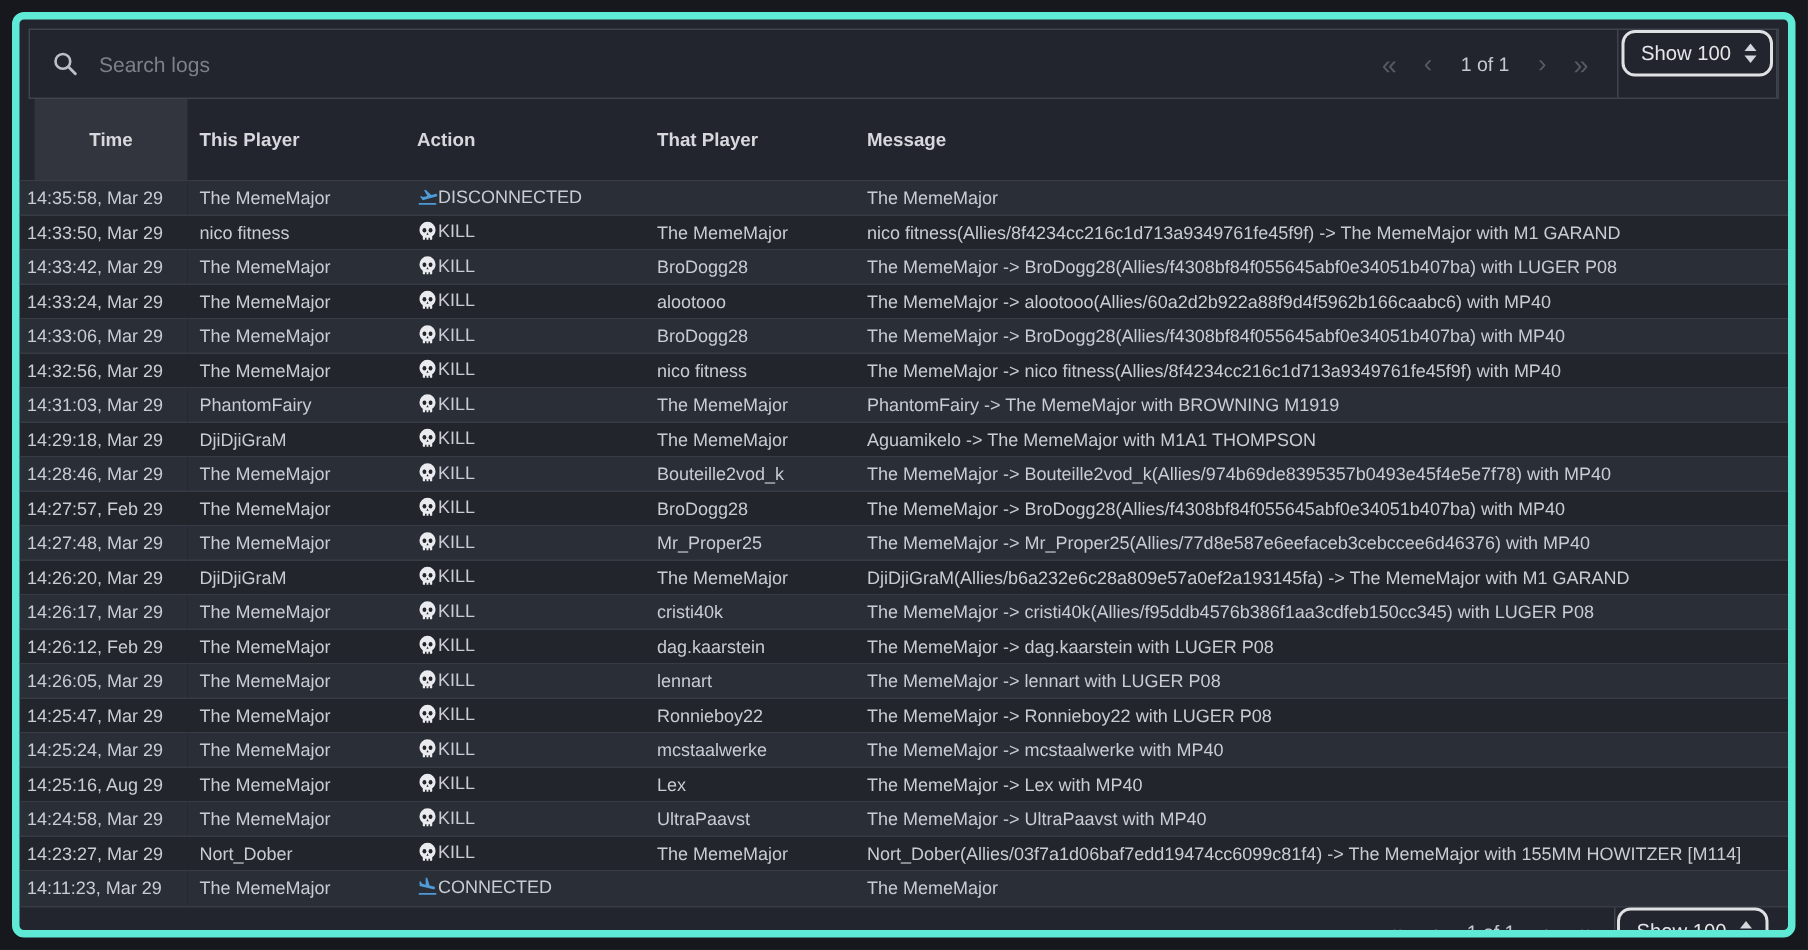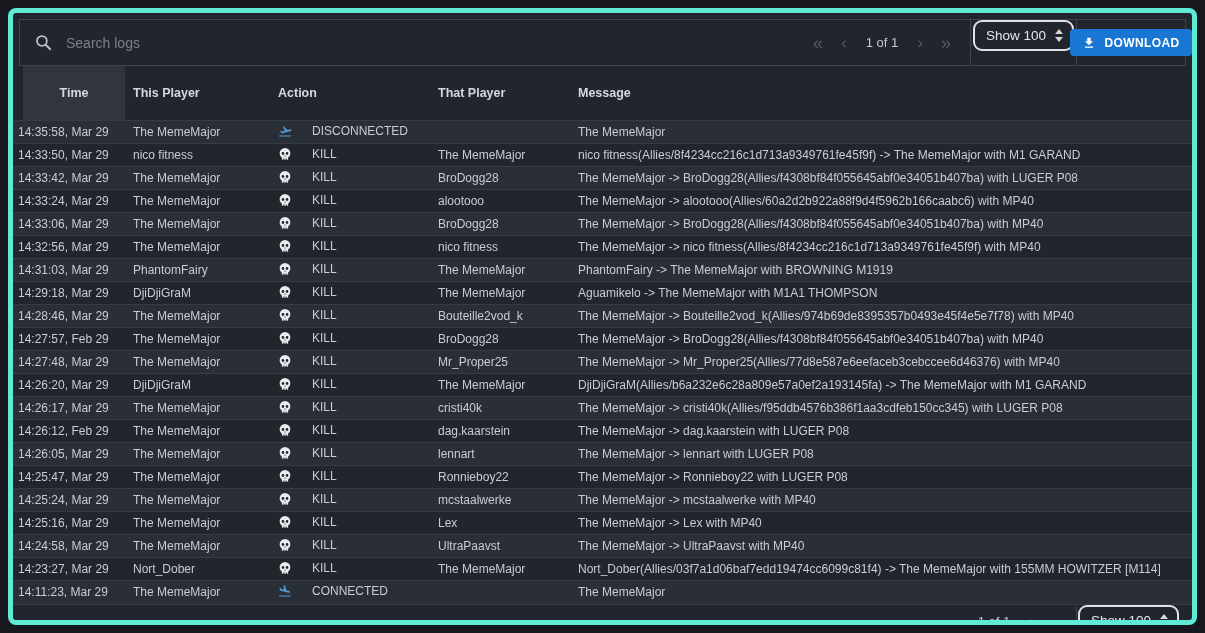--- a/index.html
+++ b/index.html
@@ -81,21 +81,21 @@
     padding: 20px 0; background: #32353d; text-align: center;
   }
   tbody tr:nth-child(odd) { background: #2a2e36; }
   tbody tr:nth-child(even) { background: #22252c; }
   tbody td {
     height: 23px; padding: 0 8px; font-size: 12px; color: #c9ccd2;
     border-top: 1px solid #373b43;
     white-space: nowrap; overflow: hidden; text-overflow: clip;
   }
   td.td-time { padding-left: 5px; }
-  .action-wrap { display: inline-flex; align-items: center; gap: 20px; justify-content: flex-end; }
+  .action-wrap { display: inline-flex; align-items: center; gap: 0; justify-content: flex-end; }
   .action-icon { width: 14px; height: 14px; flex: 0 0 auto; display: inline-block; }
   
   .footer {
     flex: 0 0 auto;
     height: 36px;
     border-top: 1px solid #373b43;
     border-bottom: 1px solid #3f434b;
     display: flex; align-items: stretch; justify-content: flex-end;
   }
   .footer .pager { padding-right: 4px; }
@@ -123,28 +123,20 @@
     </div>
     <div class="select-cell">
       <div class="select-box">
         <span class="val">Show 100</span>
         <span class="spinner">
           <span class="spin-up"></span>
             <span class="spin-down"></span>
         </span>
       </div>
     </div>
-    <div class="download-cell">
-      <button class="download-btn">
-        <svg width="14" height="14" viewBox="0 0 24 24">
-          <path d="M19 9h-4V3H9v6H5l7 7 7-7zM5 18v2h14v-2H5z" fill="#ffffff"></path>
-        </svg>
-        <span>DOWNLOAD</span>
-      </button>
-    </div>
   </div>
 
   <table>
     <colgroup>
       <col style="width:112px">
         <col style="width:145px">
         <col style="width:160px">
         <col style="width:140px">
         <col>
     </colgroup>
@@ -406,21 +398,21 @@
     <ellipse cx="8.5" cy="11.2" rx="2.2" ry="2.5" fill="#22252c"></ellipse>
     <ellipse cx="15.5" cy="11.2" rx="2.2" ry="2.5" fill="#22252c"></ellipse>
     <path d="M12 13.6l1.3 2.6h-2.6z" fill="#22252c"></path>
   </svg>
               <span>KILL</span>
             </span></td>
           <td>mcstaalwerke</td>
           <td>The MemeMajor -&gt; mcstaalwerke with MP40</td>
         </tr>
         <tr>
-          <td class="td-time">14:25:16, Mar 29</td>
+          <td class="td-time">14:25:16, Aug 29</td>
           <td>The MemeMajor</td>
           <td><span class="action-wrap">
               <svg class="action-icon" viewBox="0 0 24 24" xmlns="http://www.w3.org/2000/svg">
     <path d="M12 1.5a9.2 9.2 0 0 0-9.2 9.2c0 3.05 1.5 5.75 3.8 7.42V21a1 1 0 0 0 1 1h1.6v-2.3h1.7V22h2.2v-2.3h1.7V22h1.6a1 1 0 0 0 1-1v-2.88a9.18 9.18 0 0 0 3.8-7.42A9.2 9.2 0 0 0 12 1.5z" fill="#e9ebee"></path>
     <ellipse cx="8.5" cy="11.2" rx="2.2" ry="2.5" fill="#22252c"></ellipse>
     <ellipse cx="15.5" cy="11.2" rx="2.2" ry="2.5" fill="#22252c"></ellipse>
     <path d="M12 13.6l1.3 2.6h-2.6z" fill="#22252c"></path>
   </svg>
               <span>KILL</span>
             </span></td>

